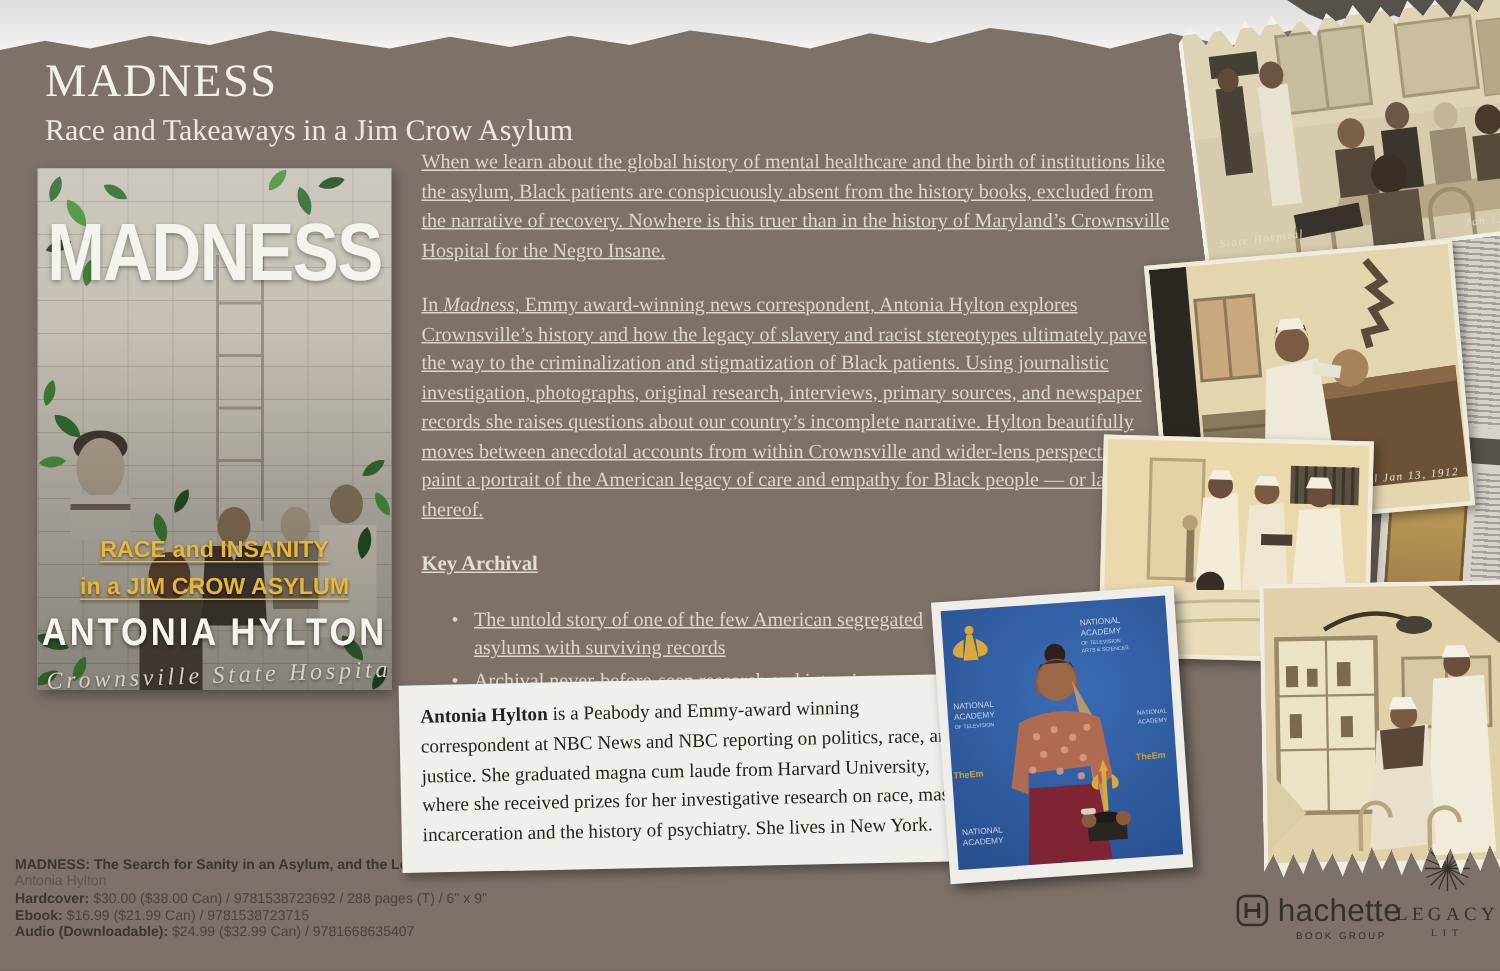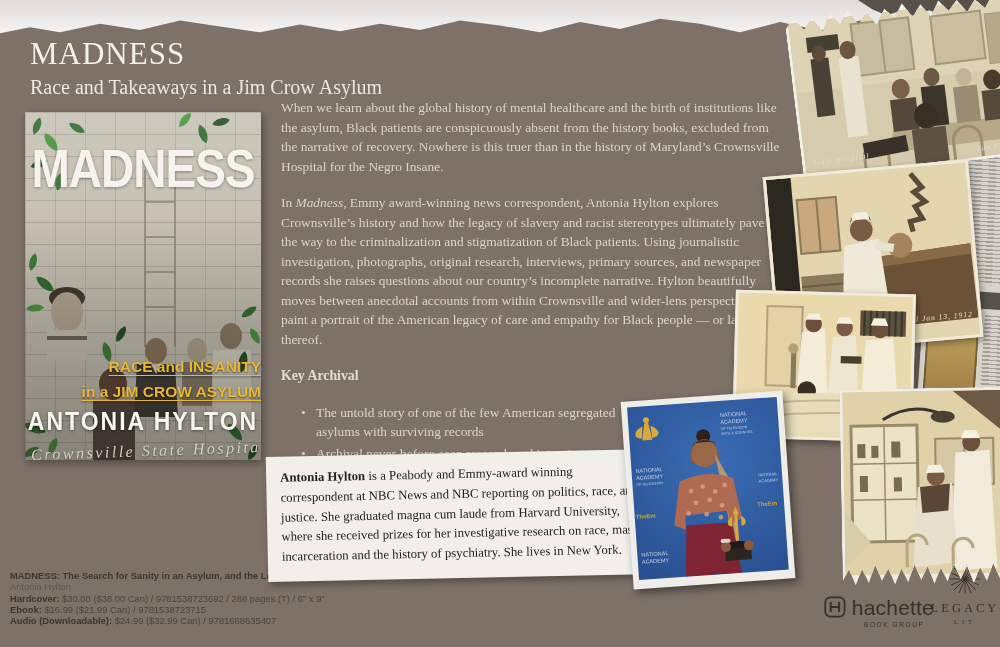--- a/index.html
+++ b/index.html
@@ -21,31 +21,31 @@
   .cover{position:absolute;left:25px;top:112px;width:236px;height:348px;z-index:2;overflow:hidden;
     background-color:#c6c1b4;
     background-image:linear-gradient(rgba(150,144,132,.55) 1px,transparent 1px),linear-gradient(90deg,rgba(150,144,132,.45) 1px,transparent 1px);
     background-size:100% 22px,30px 100%;
     box-shadow:2px 3px 8px rgba(0,0,0,.35);}
   .cover-shade{position:absolute;inset:0;background:linear-gradient(rgba(255,255,255,.12),transparent 30%,rgba(44,40,34,.22) 62%,rgba(30,28,24,.38));}
   .cover-art{position:absolute;inset:0;}
   .cover-title{position:absolute;left:0;top:24px;width:100%;text-align:center;color:#f5f3ed;
     font-family:"Liberation Sans",sans-serif;font-weight:900;font-size:46px;letter-spacing:-1px;
     transform:scaleY(1.18);transform-origin:top;white-space:nowrap;text-shadow:0 1px 3px rgba(0,0,0,.35);}
-  .cover-tag{position:absolute;left:0;top:242px;width:100%;text-align:right;color:#e9b636;
+  .cover-tag{position:absolute;left:0;top:242px;width:100%;text-align:center;color:#e9b636;
     font-family:"Liberation Sans",sans-serif;font-weight:700;font-size:15.5px;line-height:25px;
     text-decoration:underline;text-underline-offset:3px;text-shadow:0 1px 2px rgba(0,0,0,.55);}
   .cover-author{position:absolute;left:0;top:296px;width:100%;text-align:center;color:#f6f4ee;
     font-family:"Liberation Sans",sans-serif;font-weight:900;font-size:23px;letter-spacing:2px;
     transform:scaleY(1.12);text-shadow:0 1px 3px rgba(0,0,0,.5);white-space:nowrap;}
   .cover-hand{position:absolute;left:6px;top:330px;width:240px;color:#d4d0c2;font-style:italic;
     font-size:16px;letter-spacing:2.5px;white-space:nowrap;transform:rotate(-2deg);text-shadow:0 1px 2px rgba(0,0,0,.4);}
 
   
-  .maintext{position:absolute;left:281px;top:98px;width:499px;color:#ddd6ca;font-size:13.4px;line-height:19.5px;z-index:2;}
+  .maintext{position:absolute;left:281px;top:98px;width:499px;color:#ddd6ca;font-size:13.4px;line-height:19.5px;z-index:2;text-decoration:underline;}
   .maintext p{margin:0 0 17px 0;}
   .kt-head{font-weight:700;color:#e4ddd1;margin:0 0 3px 0;font-size:13.8px;}
   ul.kt{list-style:none;margin:0;padding:0 0 0 20px;width:360px;}
   ul.kt li{position:relative;padding-left:15px;margin:0 0 2px 0;}
   ul.kt li::before{content:"•";position:absolute;left:0;top:0;}
 
   
   .bio{position:absolute;left:267px;top:453px;width:362px;z-index:8;background:#f1efe9;
     transform:rotate(-1.2deg);padding:12px 14px 14px 14px;color:#26221d;font-size:12.8px;line-height:1.55;
     box-shadow:2px 4px 6px rgba(40,35,30,.45);}

